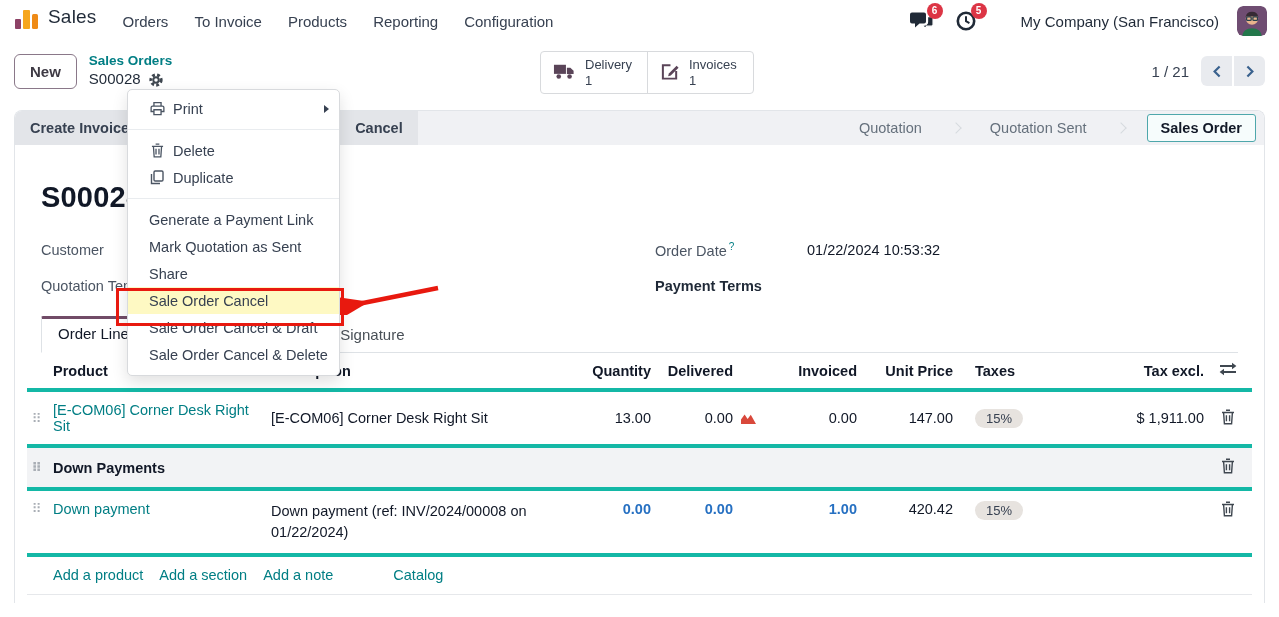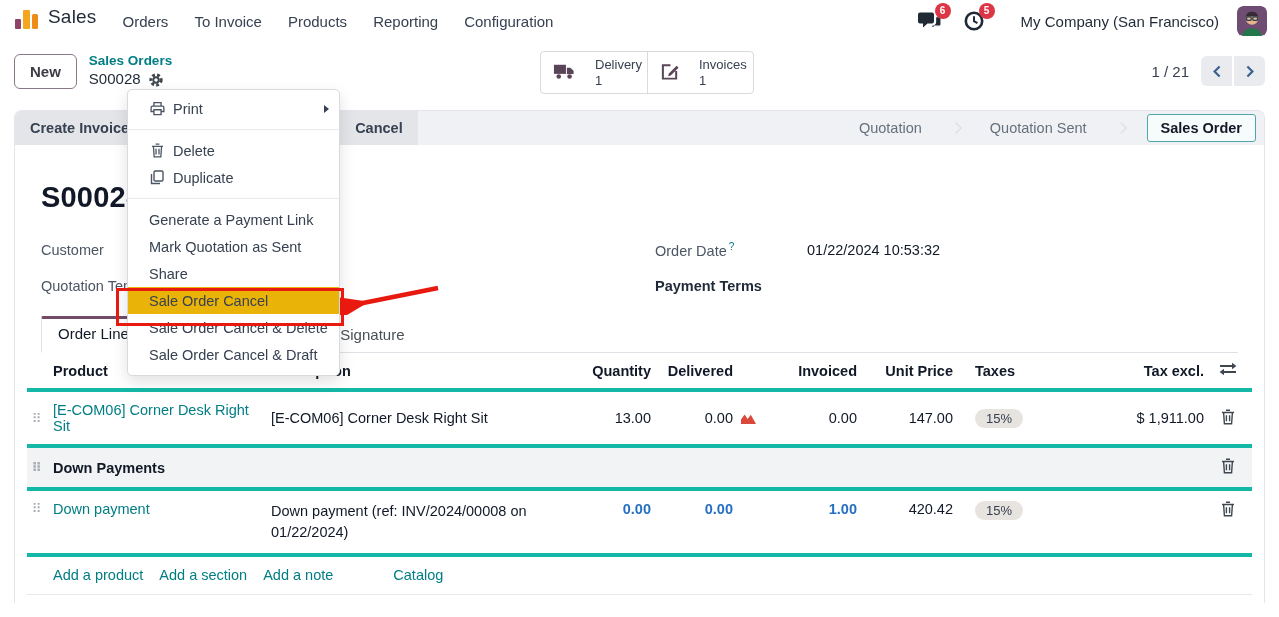--- a/index.html
+++ b/index.html
@@ -8,34 +8,34 @@
 
   
   .topnav { height: 42px; display: flex; align-items: center; justify-content: space-between; padding: 0 12px 0 14px; background: #fff; }
   .nav-left { display: flex; align-items: center; gap: 26px; }
   .brand { display: flex; align-items: flex-start; gap: 9px; cursor: pointer; }
   .app-name { font-size: 19px; color: #1f2937; font-weight: 500; letter-spacing: .2px; }
   .nav-item { font-size: 15px; color: #374151; cursor: pointer; text-decoration: none; }
   .nav-right { display: flex; align-items: center; gap: 18px; }
   .nav-icon { position: relative; display: inline-flex; width: 26px; height: 24px; align-items: center; justify-content: center; cursor: pointer; }
   .badge { position: absolute; top: -6px; right: -8px; background: #dc3545; color: #fff; font-size: 10px; font-weight: 700; min-width: 16px; height: 16px; line-height: 16px; text-align: center; border-radius: 50%; padding: 0 2px; }
-  .company { font-size: 15px; color: #1f2937; margin-left: 16px; cursor: pointer; }
+  .company { font-size: 15px; color: #1f2937; margin-left: 24px; cursor: pointer; }
   .avatar { display: inline-flex; border-radius: 6px; overflow: hidden; cursor: pointer; }
 
   
   .control-row { height: 58px; display: flex; align-items: center; padding: 0 14px; position: relative; }
   .cr-left { display: flex; align-items: center; gap: 12px; min-width: 330px; }
   .btn-new { background: #fff; border: 1px solid #8a7889; color: #3e3a44; font-weight: 600; font-size: 15px; padding: 8px 15px; border-radius: 6px; cursor: pointer; font-family: inherit; }
   .breadcrumb { display: flex; flex-direction: column; line-height: 1.25; }
   .bc-parent { color: #017e84; font-size: 13.5px; font-weight: 600; text-decoration: none; cursor: pointer; }
   .bc-current-row { display: flex; align-items: center; gap: 7px; }
   .bc-current { font-size: 15px; color: #1f2937; font-weight: 500; }
   .gear { display: inline-flex; cursor: pointer; margin-top: 1px; }
   .smart-buttons { position: absolute; left: 540px; top: 9px; display: flex; border: 1px solid #d8dadd; border-radius: 4px; background: #fff; }
-  .smart-btn { display: flex; align-items: center; gap: 19px; padding: 5px 14px 5px 12px; background: transparent; border: none; cursor: pointer; font-family: inherit; width: 106px; }
+  .smart-btn { display: flex; align-items: center; gap: 9px; padding: 5px 14px 5px 12px; background: transparent; border: none; cursor: pointer; font-family: inherit; width: 106px; }
   .smart-btn + .smart-btn { border-left: 1px solid #d8dadd; }
   .sb-text { display: flex; flex-direction: column; align-items: flex-start; line-height: 1.2; }
   .sb-label { font-size: 13px; color: #374151; }
   .sb-val { font-size: 13px; color: #374151; }
   .cr-right { margin-left: auto; display: flex; align-items: center; gap: 12px; }
   .pager { font-size: 15px; color: #374151; margin-right: 0; }
   .pg-group { display: flex; gap: 2px; }
   .pg-btn { width: 31px; height: 30px; background: #e9ebef; border: none; border-radius: 6px 0 0 6px; display: inline-flex; align-items: center; justify-content: center; cursor: pointer; }
   .pg-btn.next { border-radius: 0 6px 6px 0; }
 
@@ -88,21 +88,21 @@
   .desc2 { line-height: 1.45; }
   .links-row { display: flex; gap: 16px; padding: 10px 0 11px 26px; border-bottom: 1px solid #e6e8eb; }
   .olink { color: #017e84; font-size: 14.5px; text-decoration: none; cursor: pointer; }
   .olink.catalog { margin-left: 44px; }
 
   
   .dropdown { position: absolute; left: 127px; top: 89px; width: 213px; background: #fff; border: 1px solid #d8dadd; border-radius: 5px; box-shadow: 0 6px 16px rgba(0,0,0,.12); z-index: 50; padding: 5px 0 7px 0; }
   .mitem { display: flex; align-items: center; gap: 8px; padding: 5px 10px 5px 21px; font-size: 14.5px; color: #374151; cursor: pointer; height: 27px; }
   .mitem .micon { width: 16px; display: inline-flex; justify-content: center; }
   .mitem .caret { margin-left: auto; width: 0; height: 0; border-left: 5px solid #374151; border-top: 4px solid transparent; border-bottom: 4px solid transparent; }
-  .mitem.mhl { background: #eab308; align-items: flex-end; }
+  .mitem.mhl { background: #fef9c3; align-items: flex-end; }
   .mdiv { border-top: 1px solid #e9ecef; margin: 7px 0; }
 
   
   .ann-box { position: absolute; left: 116px; top: 288px; width: 228px; height: 38px; border: 3.5px solid #e8190f; z-index: 60; pointer-events: none; }
   .ann-arrow { position: absolute; left: 340px; top: 277px; z-index: 60; pointer-events: none; }
 </style>
 </head>
 <body>
 
 <div class="screen">
@@ -384,24 +384,24 @@
     <div class="mitem">
         <span>Mark Quotation as Sent</span>
       </div>
     <div class="mitem">
         <span>Share</span>
       </div>
     <div class="mitem mhl">
         <span>Sale Order Cancel</span>
       </div>
     <div class="mitem">
+        <span>Sale Order Cancel &amp; Draft</span>
+      </div>
+    <div class="mitem">
         <span>Sale Order Cancel &amp; Delete</span>
-      </div>
-    <div class="mitem">
-        <span>Sale Order Cancel &amp; Draft</span>
       </div>
   </div>
 
   <div class="ann-box"></div>
   <svg class="ann-arrow" width="106" height="38" viewBox="0 0 106 38">
     <defs>
       <marker id="ah" markerWidth="9" markerHeight="8" refX="2.5" refY="3" orient="auto">
           <path d="M0 3 L8.5 0 L8.5 6 Z" fill="#e8190f"></path>
         </marker>
     </defs>

